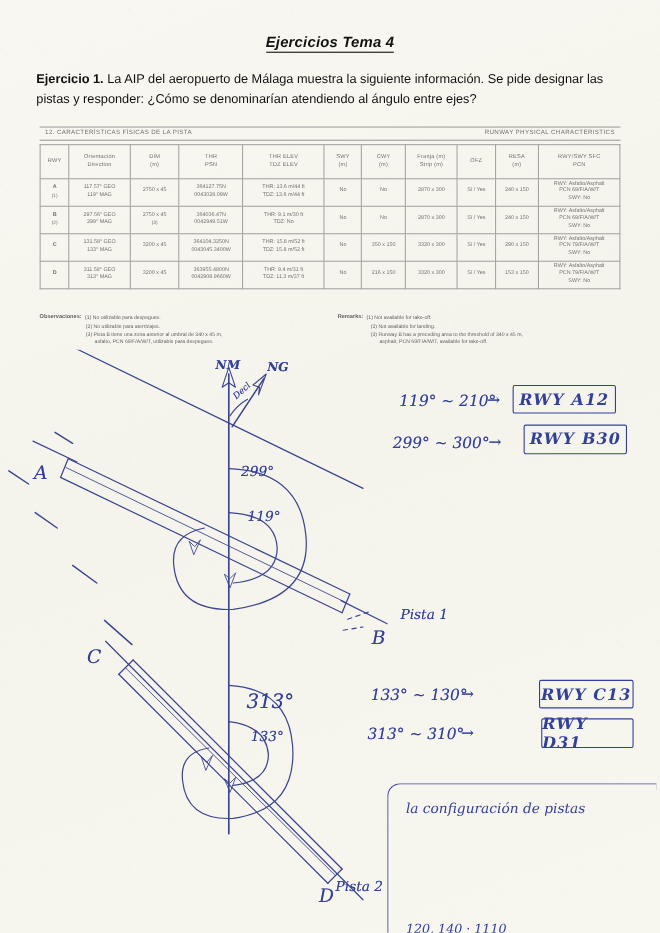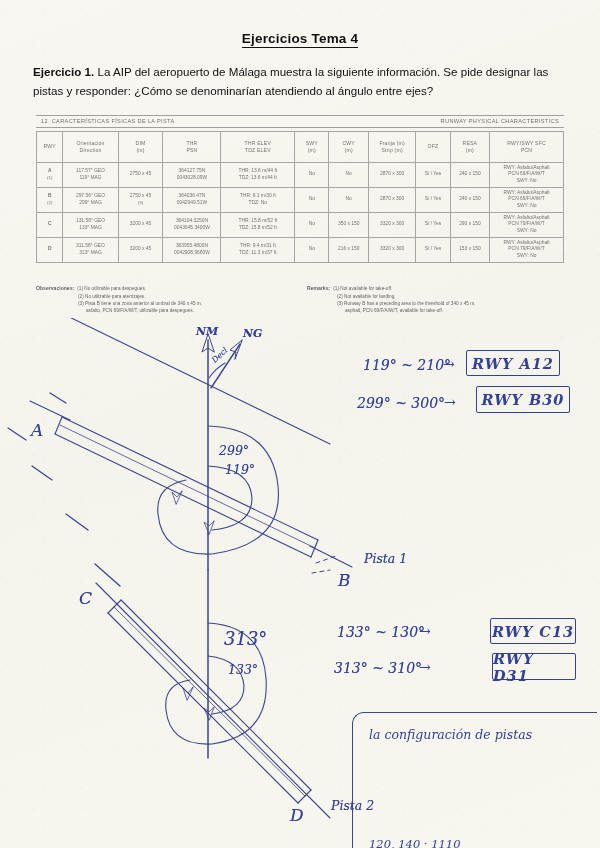--- a/index.html
+++ b/index.html
@@ -15,21 +15,21 @@
       radial-gradient(circle at 18% 22%, rgba(0,0,0,0.016) 0 1px, transparent 1px),
       radial-gradient(circle at 62% 71%, rgba(0,0,0,0.014) 0 1px, transparent 1px),
       radial-gradient(circle at 83% 38%, rgba(0,0,0,0.012) 0 1px, transparent 1px),
       linear-gradient(160deg,#f8f7f1 0%,#f5f4ec 45%,#f7f6ef 100%);
     background-size:37px 41px,53px 59px,71px 67px,100% 100%;
   }
 
   
   #doc-title{
     position:absolute;left:0;right:0;top:31px;text-align:center;
-    font-weight:bold;font-size:13.5px;
+    font-style:italic;font-weight:bold;font-size:13.5px;
     letter-spacing:.2px;color:#121212;
   }
   #doc-title span{border-bottom:1.6px solid #121212;padding-bottom:1px;}
 
   #prompt{
     position:absolute;left:33px;width:536px;top:63px;
     font-size:11.6px;line-height:1.62;color:#111;
   }
   #prompt b{font-weight:bold;}
 
@@ -388,23 +388,23 @@
 
 <span class="hw" style="left:196px;top:325px;font-size:11px;font-weight:bold;">NM</span>
 <span class="hw" style="left:243px;top:327px;font-size:11px;font-weight:bold;">NG</span>
 <span class="hw" style="left:210px;top:358px;font-size:8px;transform:rotate(-42deg);transform-origin:left top;">Decl</span>
 
 <span class="hw" style="left:31px;top:420px;font-size:17px;">A</span>
 <span class="hw" style="left:338px;top:570px;font-size:17px;">B</span>
 <span class="hw" style="left:79px;top:588px;font-size:17px;">C</span>
 <span class="hw" style="left:290px;top:805px;font-size:17px;">D</span>
 <span class="hw" style="left:364px;top:551px;font-size:12.5px;">Pista 1</span>
-<span class="hw" style="left:331px;top:798px;font-size:12.5px;">Pista 2</span>
-
-<span class="hw" style="left:219px;top:443px;font-size:12.5px;">299°</span>
+<span class="hw" style="left:305px;top:798px;font-size:12.5px;">Pista 2</span>
+
+<span class="hw" style="left:219px;top:421px;font-size:12.5px;">299°</span>
 <span class="hw" style="left:225px;top:462px;font-size:12.5px;">119°</span>
 <span class="hw" style="left:224px;top:628px;font-size:18px;">313°</span>
 <span class="hw" style="left:228px;top:662px;font-size:12.5px;">133°</span>
 
 <span class="hw" style="left:363px;top:357px;font-size:14px;">119° ~ 210°</span>
 <span class="hw" style="left:443px;top:356px;font-size:14px;">→</span>
 <div class="box" style="left:466px;top:350px;width:92px;height:24px;font-size:14.5px;">
   <span>RWY A12</span>
 </div>
 

